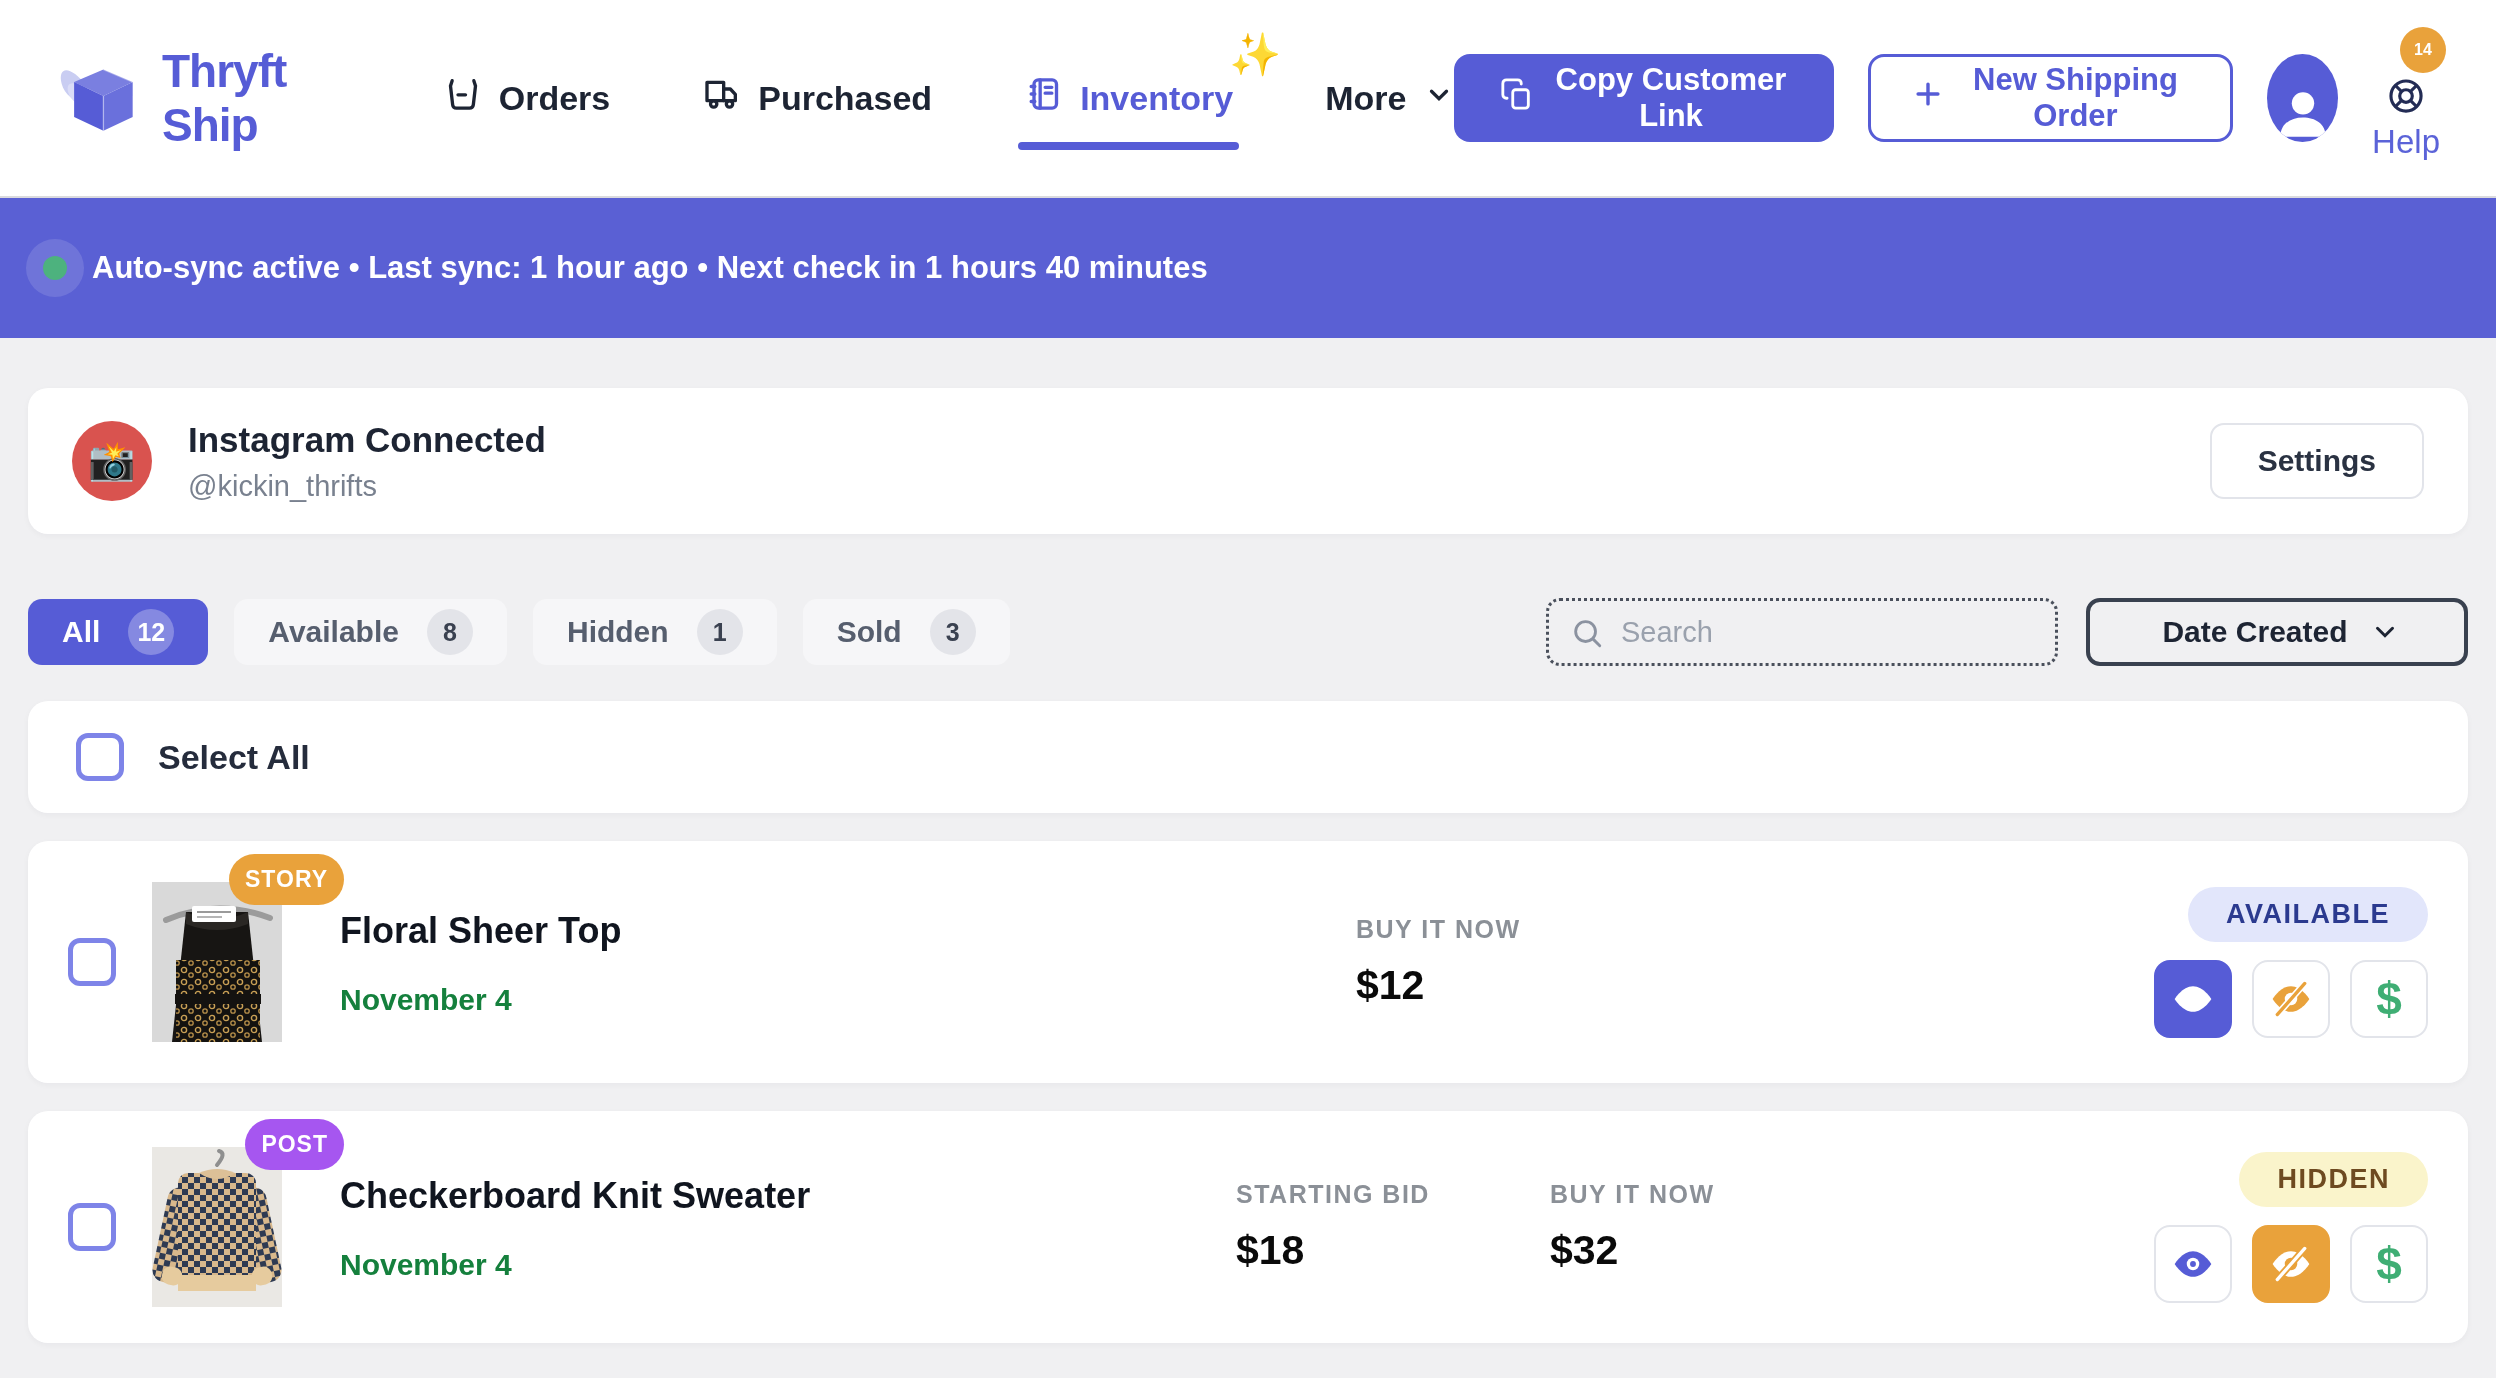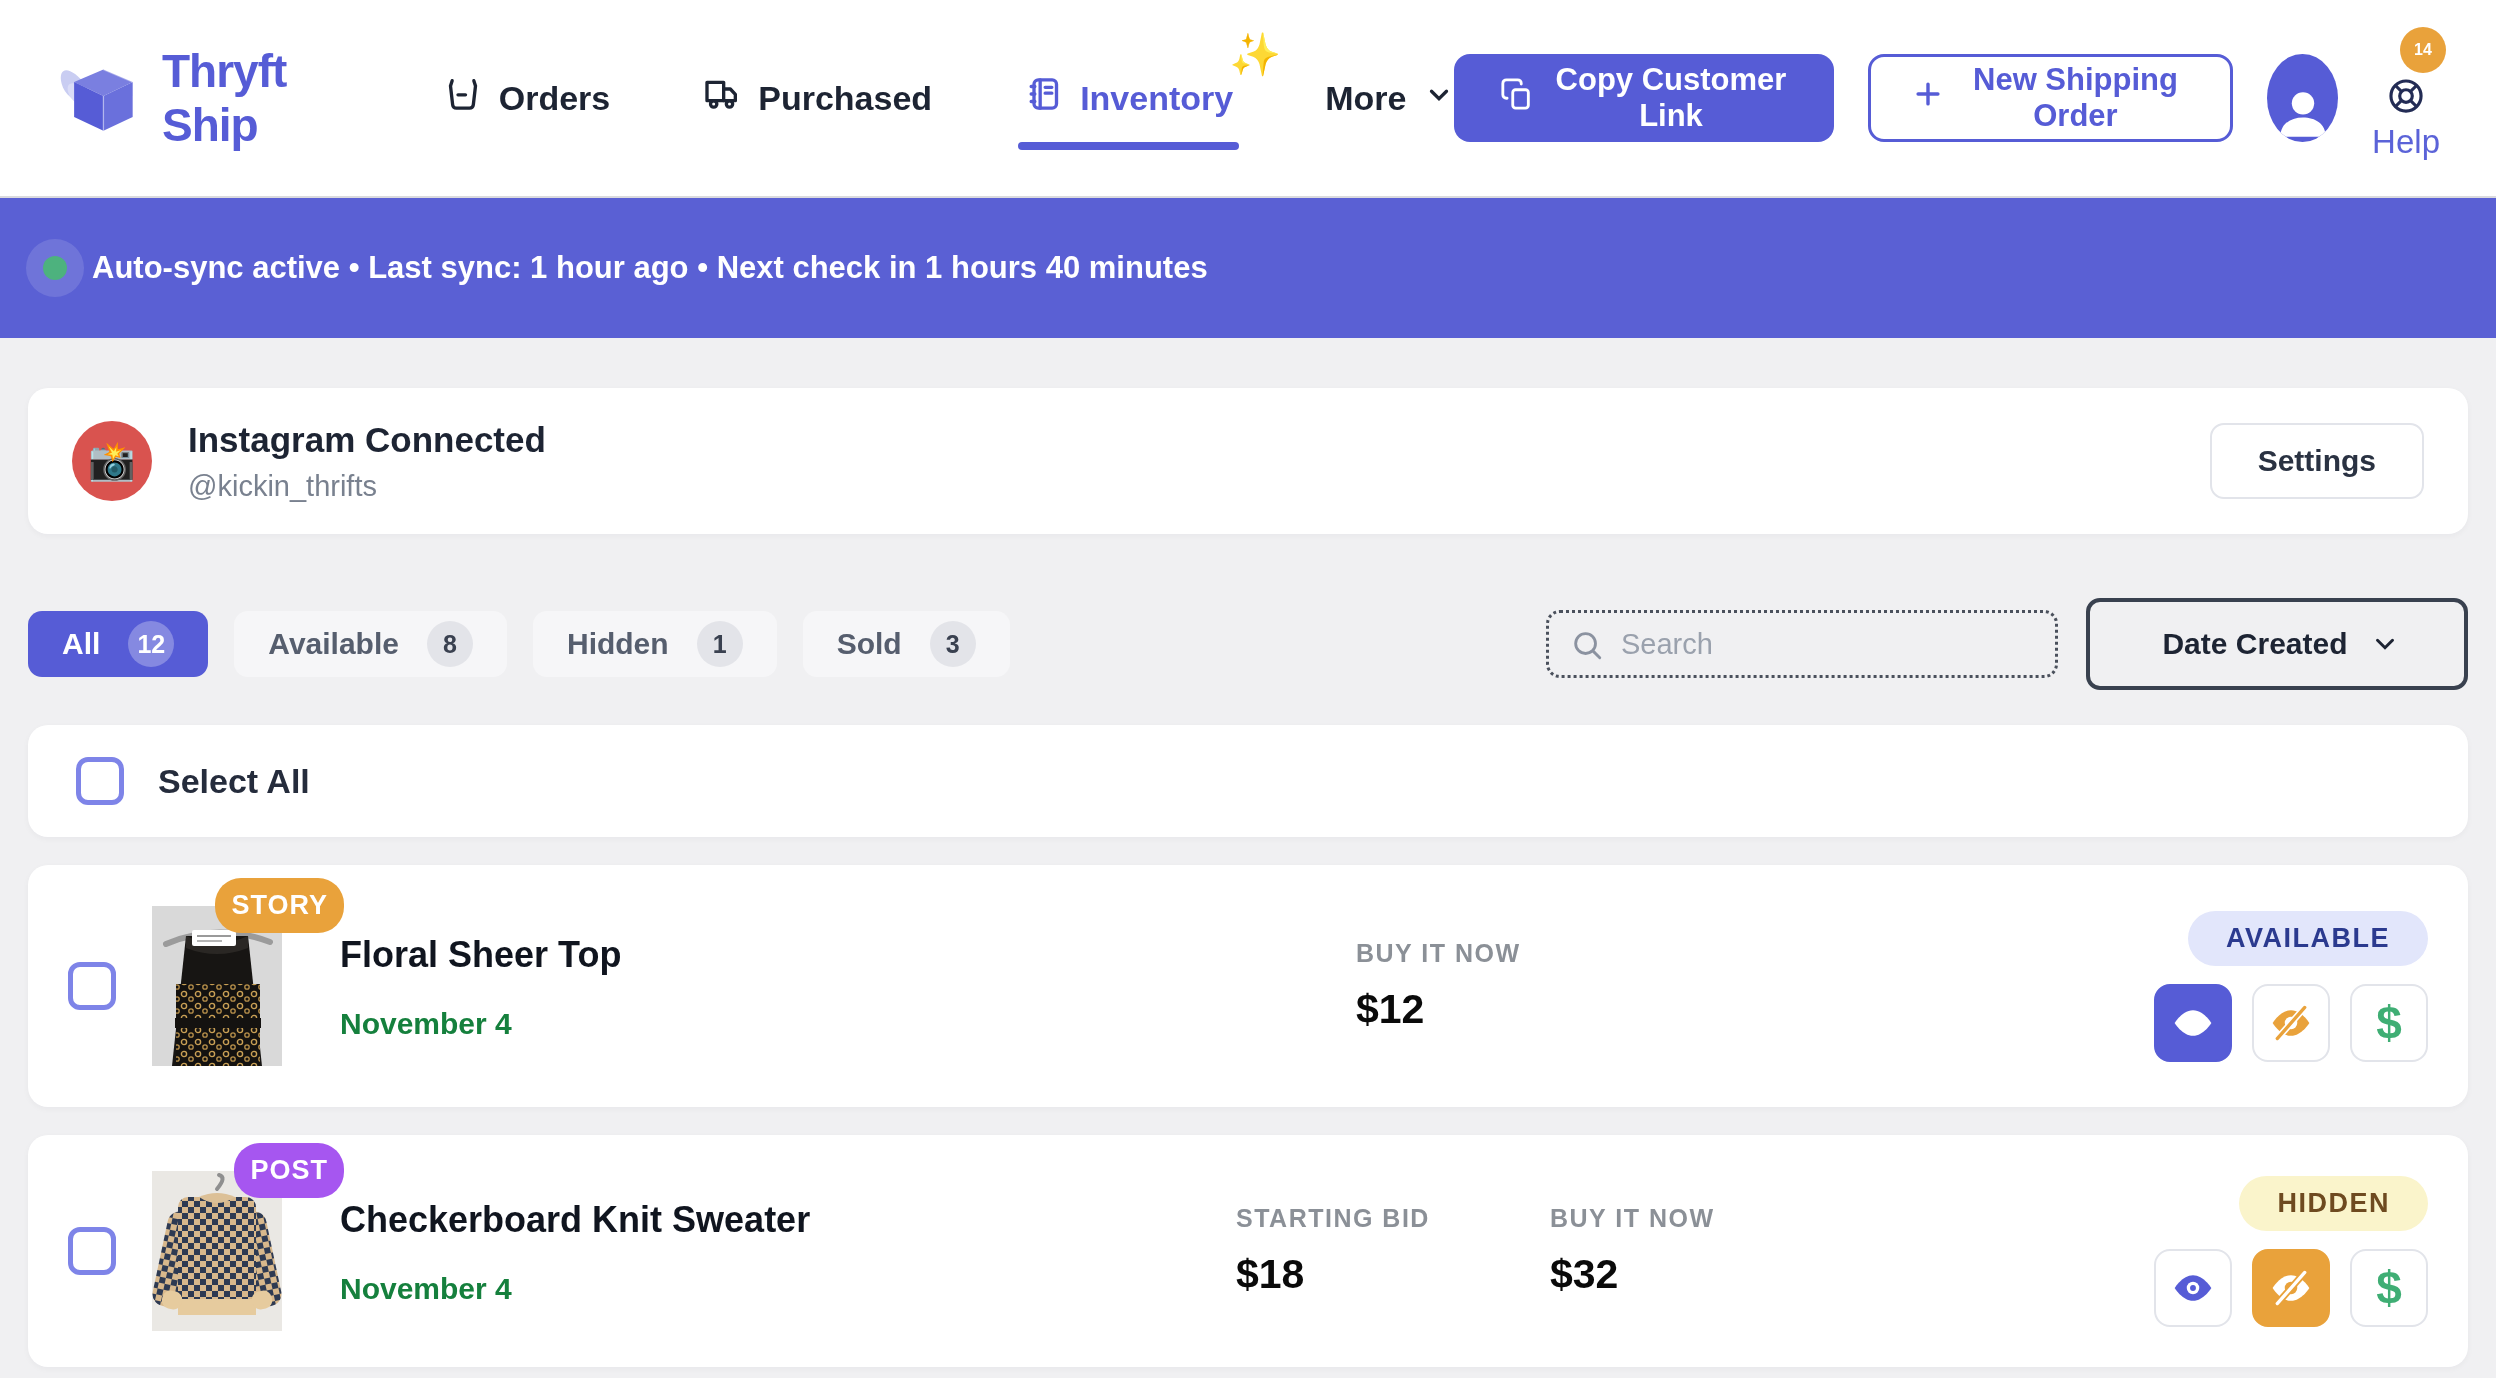--- a/index.html
+++ b/index.html
@@ -74,38 +74,38 @@
     color:#3a4150; display:flex; align-items:center; justify-content:center; font-size:25px;
     font-weight:700; padding:0 8px; }
   .tab.active { background:#565cd6; color:#fff; }
   .tab.active .count { background:rgba(255,255,255,0.28); color:#fff; }
   .search-wrap { margin-left:auto; position:relative; }
   .search-input { width:512px; height:68px; border:3px dotted #4a505c; border-radius:14px;
     background:transparent; padding:0 20px 0 72px; font-size:29px; color:#1d2433;
     font-family:inherit; outline:none; }
   .search-input::placeholder { color:#9aa1ad; }
   .search-ic { position:absolute; left:24px; top:18px; width:34px; height:34px; }
-  .sort-btn { margin-left:28px; width:382px; height:92px; border:4px solid #39414f;
+  .sort-btn { margin-left:28px; width:382px; height:68px; border:4px solid #39414f;
     border-radius:14px; background:transparent; display:flex; align-items:center;
     justify-content:center; gap:22px; font-size:30px; font-weight:600; color:#1d2433;
     cursor:pointer;padding-left:8px; }
   .sort-btn svg { width:30px; height:30px; }
 
   .select-card { margin-top:35px; height:112px; display:flex; align-items:center; padding:0 48px; }
   .checkbox { width:48px; height:48px; border:5px solid #7e84e8; border-radius:12px;
     background:#fff; cursor:pointer; flex:none; }
   .select-label { font-size:34px; font-weight:700; color:#252c3c; margin-left:34px; }
 
   
   .item-card { margin-top:28px; height:242px; display:flex; align-items:center; padding:0 40px; }
   .item-card.second { height:232px; }
   .thumb-wrap { position:relative; margin-left:36px; flex:none; }
   .thumb { width:130px; height:160px; display:block; }
   .type-badge { position:absolute; top:-28px; right:-62px; padding:12px 16px; border-radius:26px;
-    color:#fff; font-size:27px; font-weight:800; letter-spacing:1px; }
+    color:#fff; font-size:23px; font-weight:800; letter-spacing:1px; }
   .type-badge.story { background:#e9a23b; }
   .type-badge.post { background:#a656f0; }
   .item-info { margin-left:58px; width:510px; }
   .item-title { font-size:36px; font-weight:700; color:#10151f; line-height:1.35; }
   .item-date { font-size:30px; font-weight:600; color:#15803d; margin-top:28px; }
   .price-area { display:flex; gap:64px; }
   .price-area.solo { margin-left:506px; }
   .price-area.duo { margin-left:386px; }
   .price-col { min-width:250px; }
   .price-label { font-size:25px; font-weight:700; letter-spacing:1.5px; color:#8b9097; }

